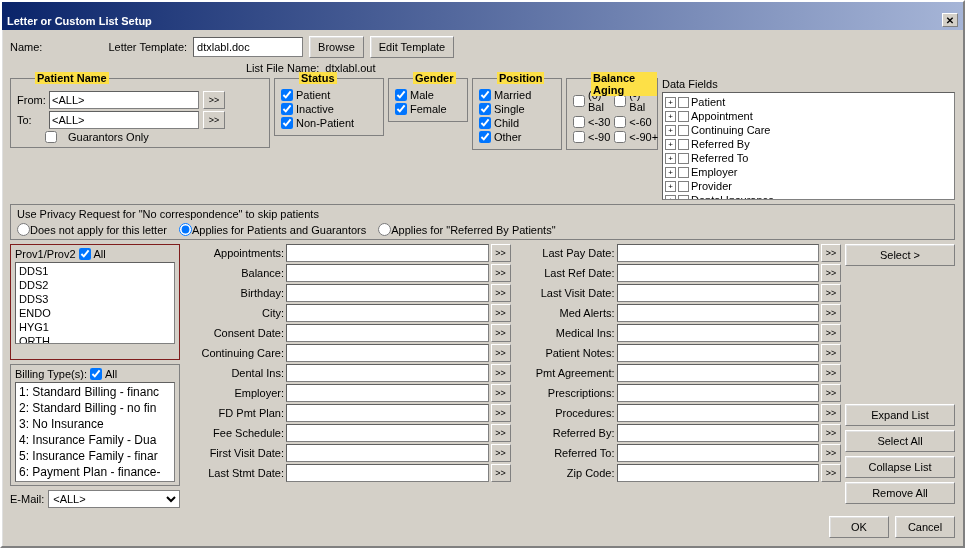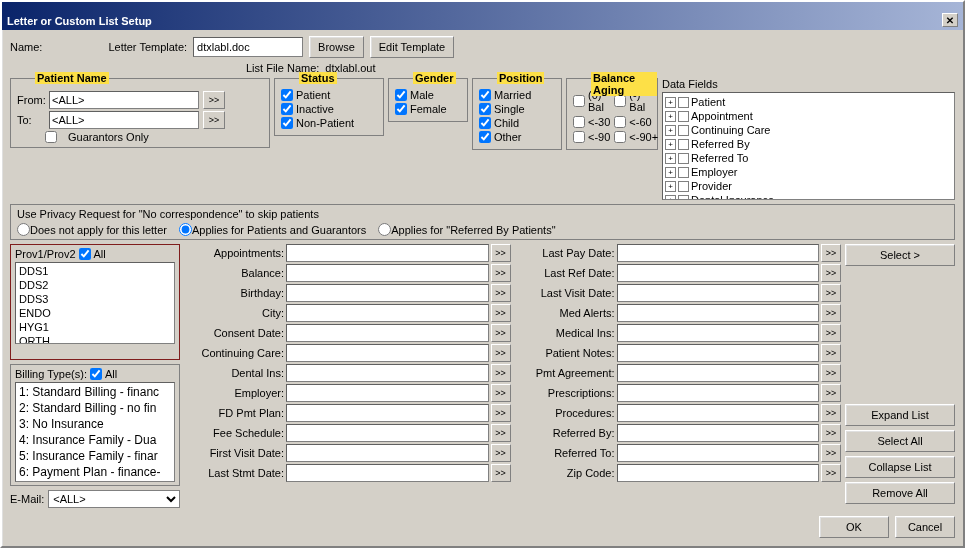--- a/index.html
+++ b/index.html
@@ -368,21 +368,21 @@
     }
 
     
     .ok-cancel-row {
       display: flex;
       justify-content: flex-end;
       gap: 6px;
       padding: 4px 0 2px 0;
     }
     .ok-btn {
-      width: 70px;
+      width: 60px;
     }
     .cancel-btn {
       width: 60px;
     }
   </style>
 </head>
 <body>
 
 <div class="window">
 

